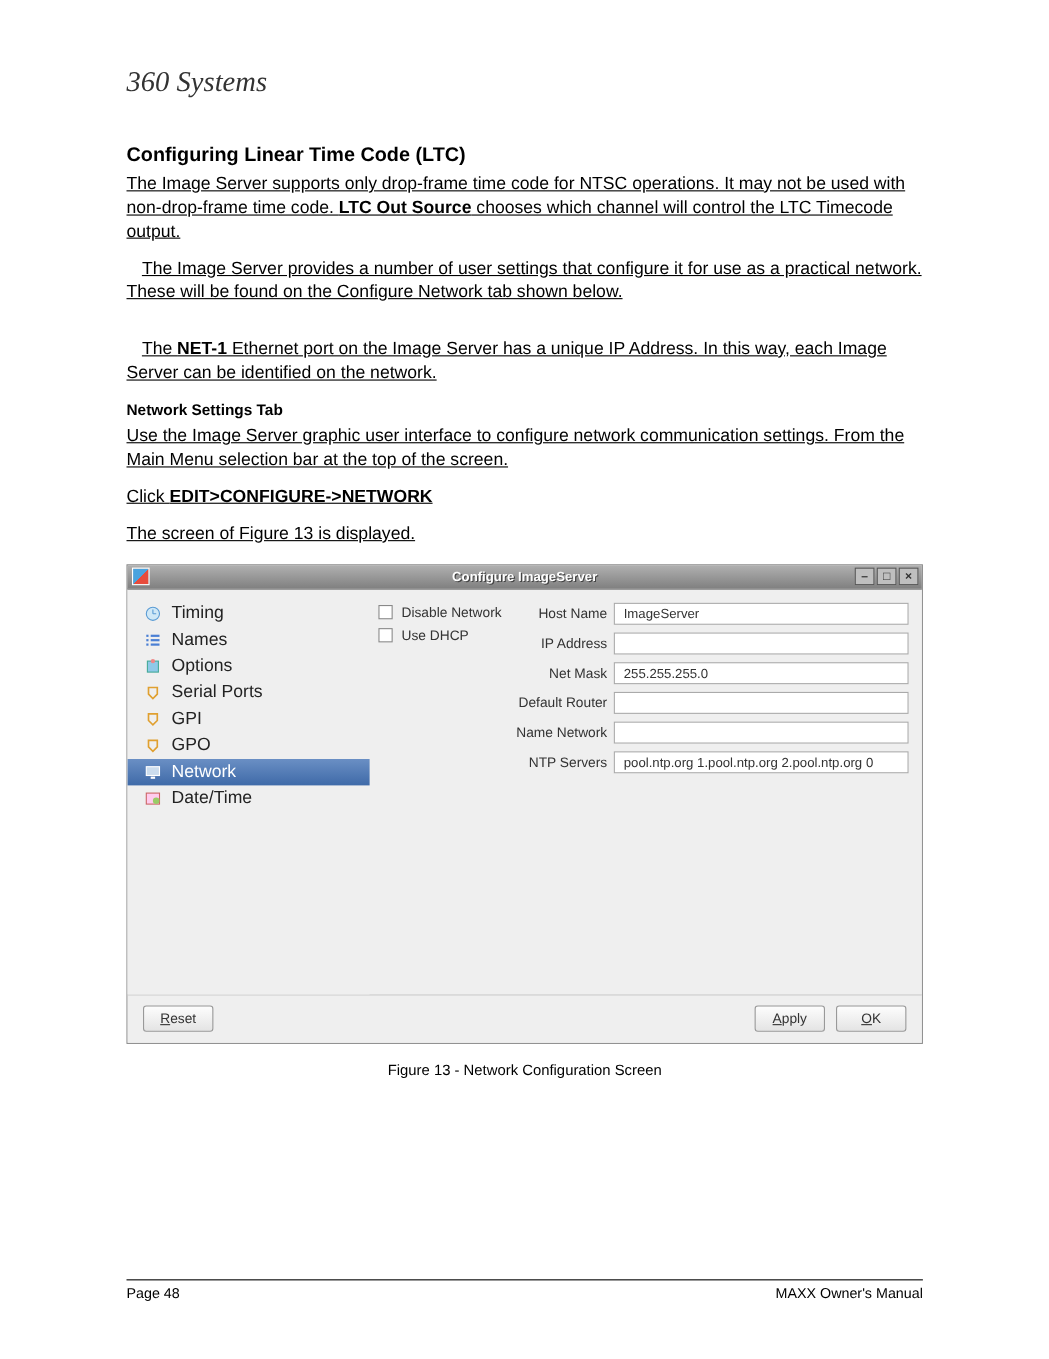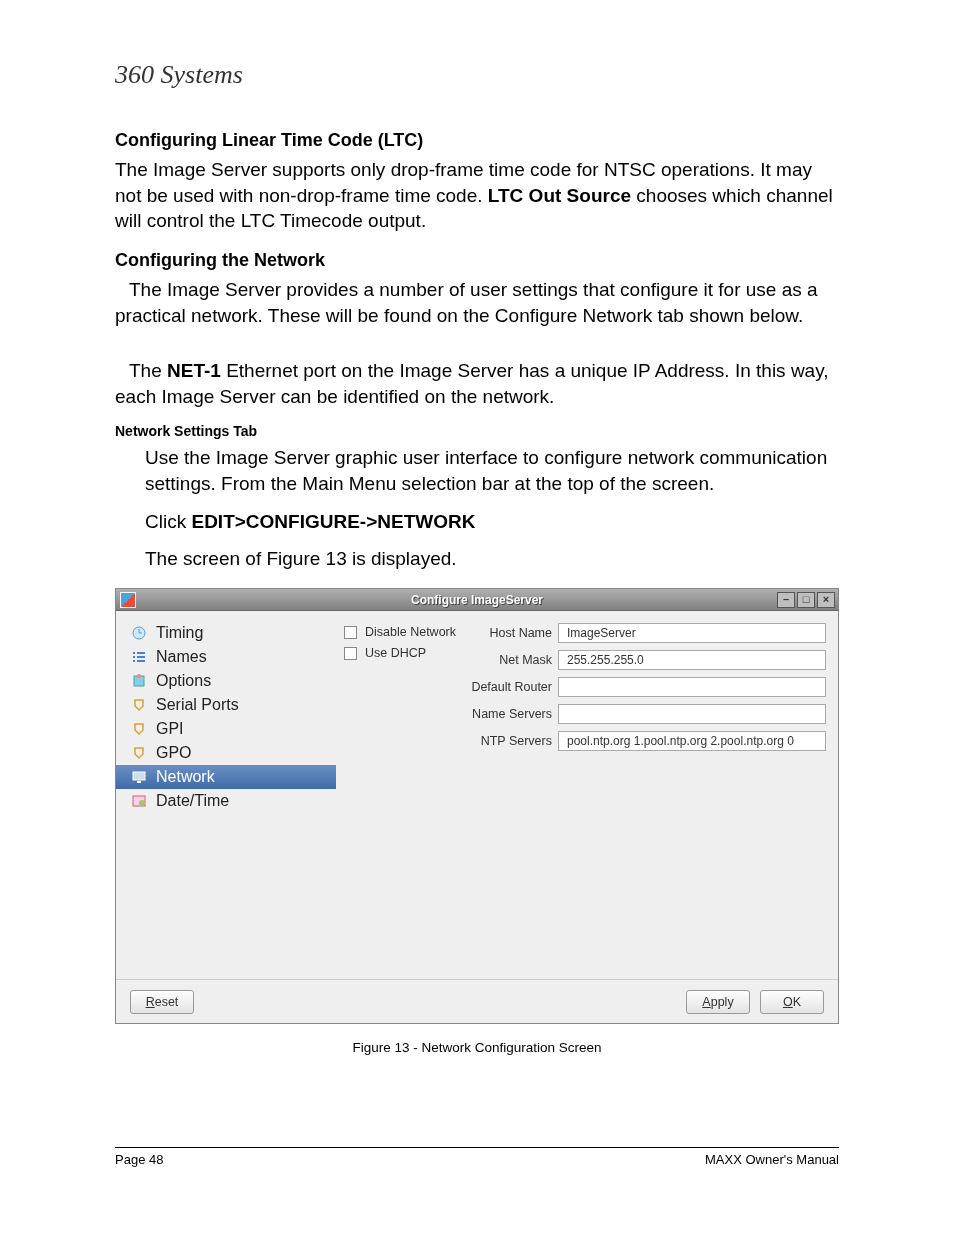--- a/index.html
+++ b/index.html
@@ -23,43 +23,44 @@
   }
   h2 {
     font-family: Verdana, Geneva, sans-serif;
     font-size: 18px;
     font-weight: bold;
     margin-bottom: 6px;
     margin-top: 16px;
   }
   p.body {
     font-family: Verdana, Geneva, sans-serif;
-    font-size: 19px;
+    font-size: 16px;
     line-height: 1.35;
     margin-bottom: 12px;
+    text-decoration: underline;
   }
   p.body.indent-first { text-indent: 14px; }
   .bold { font-weight: bold; }
   .sub-h {
     font-family: Verdana, Geneva, sans-serif;
     font-size: 14px;
     font-weight: bold;
     margin-top: 14px;
     margin-bottom: 6px;
   }
-  .indent-block { margin-left: 30px; }
+  .indent-block { }
   .figure-caption {
     text-align: center;
     font-family: Verdana, Geneva, sans-serif;
     font-size: 13.5px;
     margin-top: 16px;
   }
   .footer {
     position: absolute;
-    bottom: 68px;
+    bottom: 52px;
     left: 115px;
     right: 115px;
     border-top: 1px solid #000;
     padding-top: 4px;
     font-family: Verdana, Geneva, sans-serif;
     font-size: 13px;
     display: flex;
     justify-content: space-between;
   }
 
@@ -187,21 +188,20 @@
 <body>
 
 <div class="page">
   <div class="logo">360 Systems</div>
 
   <h2>Configuring Linear Time Code (LTC)</h2>
   <p class="body">
     <span>The Image Server supports only drop-frame time code for NTSC operations. It may not be used with non-drop-frame time code. </span><span class="bold">LTC Out Source</span><span> chooses which channel will control the LTC Timecode output.</span>
   </p>
 
-  <h2>Configuring the Network</h2>
   <p class="body indent-first">The Image Server provides a number of user settings that configure it for use as a practical network. These will be found on the Configure Network tab shown below.</p>
   <br>
   <p class="body indent-first">
     <span>The </span><span class="bold" style="font-family: Arial, sans-serif;">NET-1</span><span> Ethernet port on the Image Server has a unique IP Address.  In this way, each Image Server can be identified on the network.</span>
   </p>
 
   <div class="sub-h">Network Settings Tab</div>
   <div class="indent-block">
     <p class="body">Use the Image Server graphic user interface to configure network communication settings. From the Main Menu selection bar at the top of the screen.</p>
     <p class="body">
@@ -310,29 +310,33 @@
                 <span class="chk"></span>
                 <span class="chk-label">Use DHCP</span>
               </div>
             </div>
             <div class="right-fields">
               <div class="fld-row">
                 <span class="fld-label">Host Name</span>
                 <div class="fld-input">ImageServer</div>
               </div>
               <div class="fld-row">
+                <span class="fld-label">IP Address</span>
+                <div class="fld-input"></div>
+              </div>
+              <div class="fld-row">
                 <span class="fld-label">Net Mask</span>
                 <div class="fld-input">255.255.255.0</div>
               </div>
               <div class="fld-row">
                 <span class="fld-label">Default Router</span>
                 <div class="fld-input"></div>
               </div>
               <div class="fld-row">
-                <span class="fld-label">Name Servers</span>
+                <span class="fld-label">Name Network</span>
                 <div class="fld-input"></div>
               </div>
               <div class="fld-row">
                 <span class="fld-label">NTP Servers</span>
                 <div class="fld-input">pool.ntp.org  1.pool.ntp.org  2.pool.ntp.org  0</div>
               </div>
             </div>
           </div>
         </div>
       </div>

